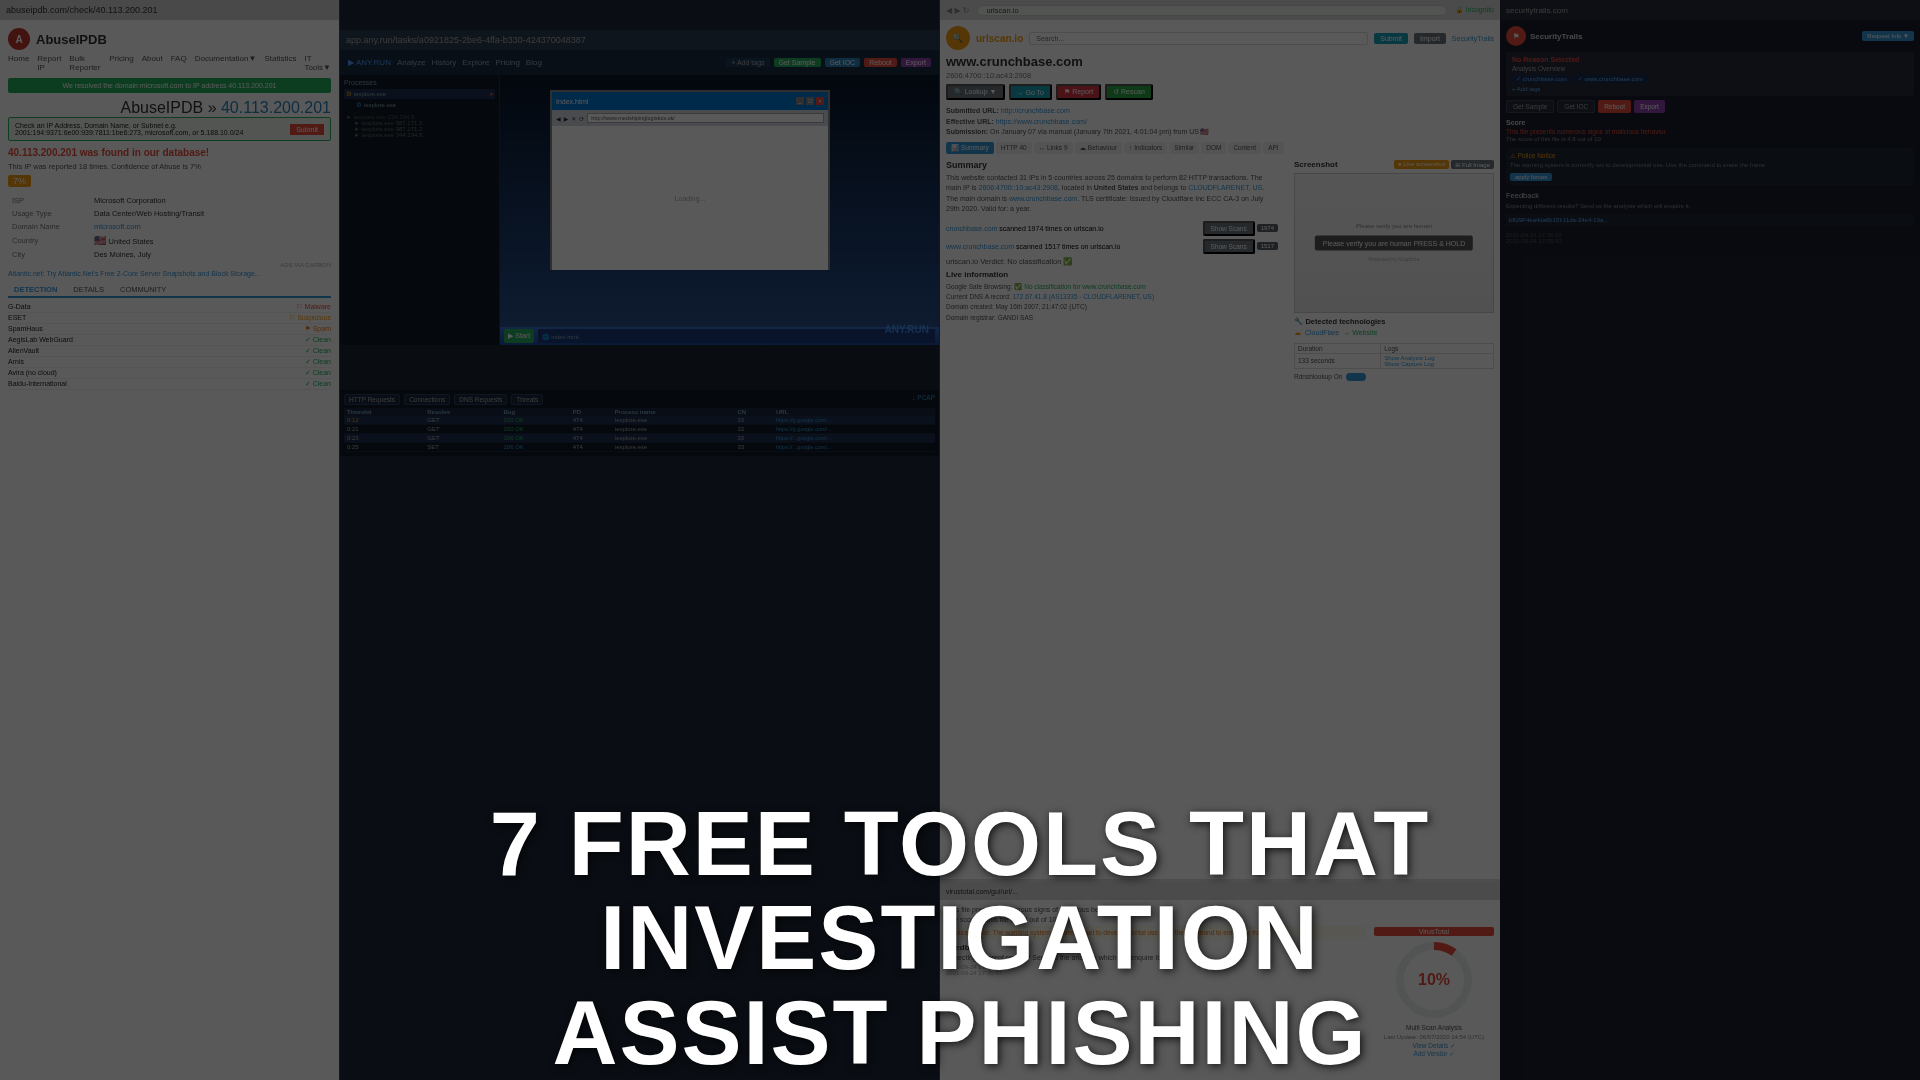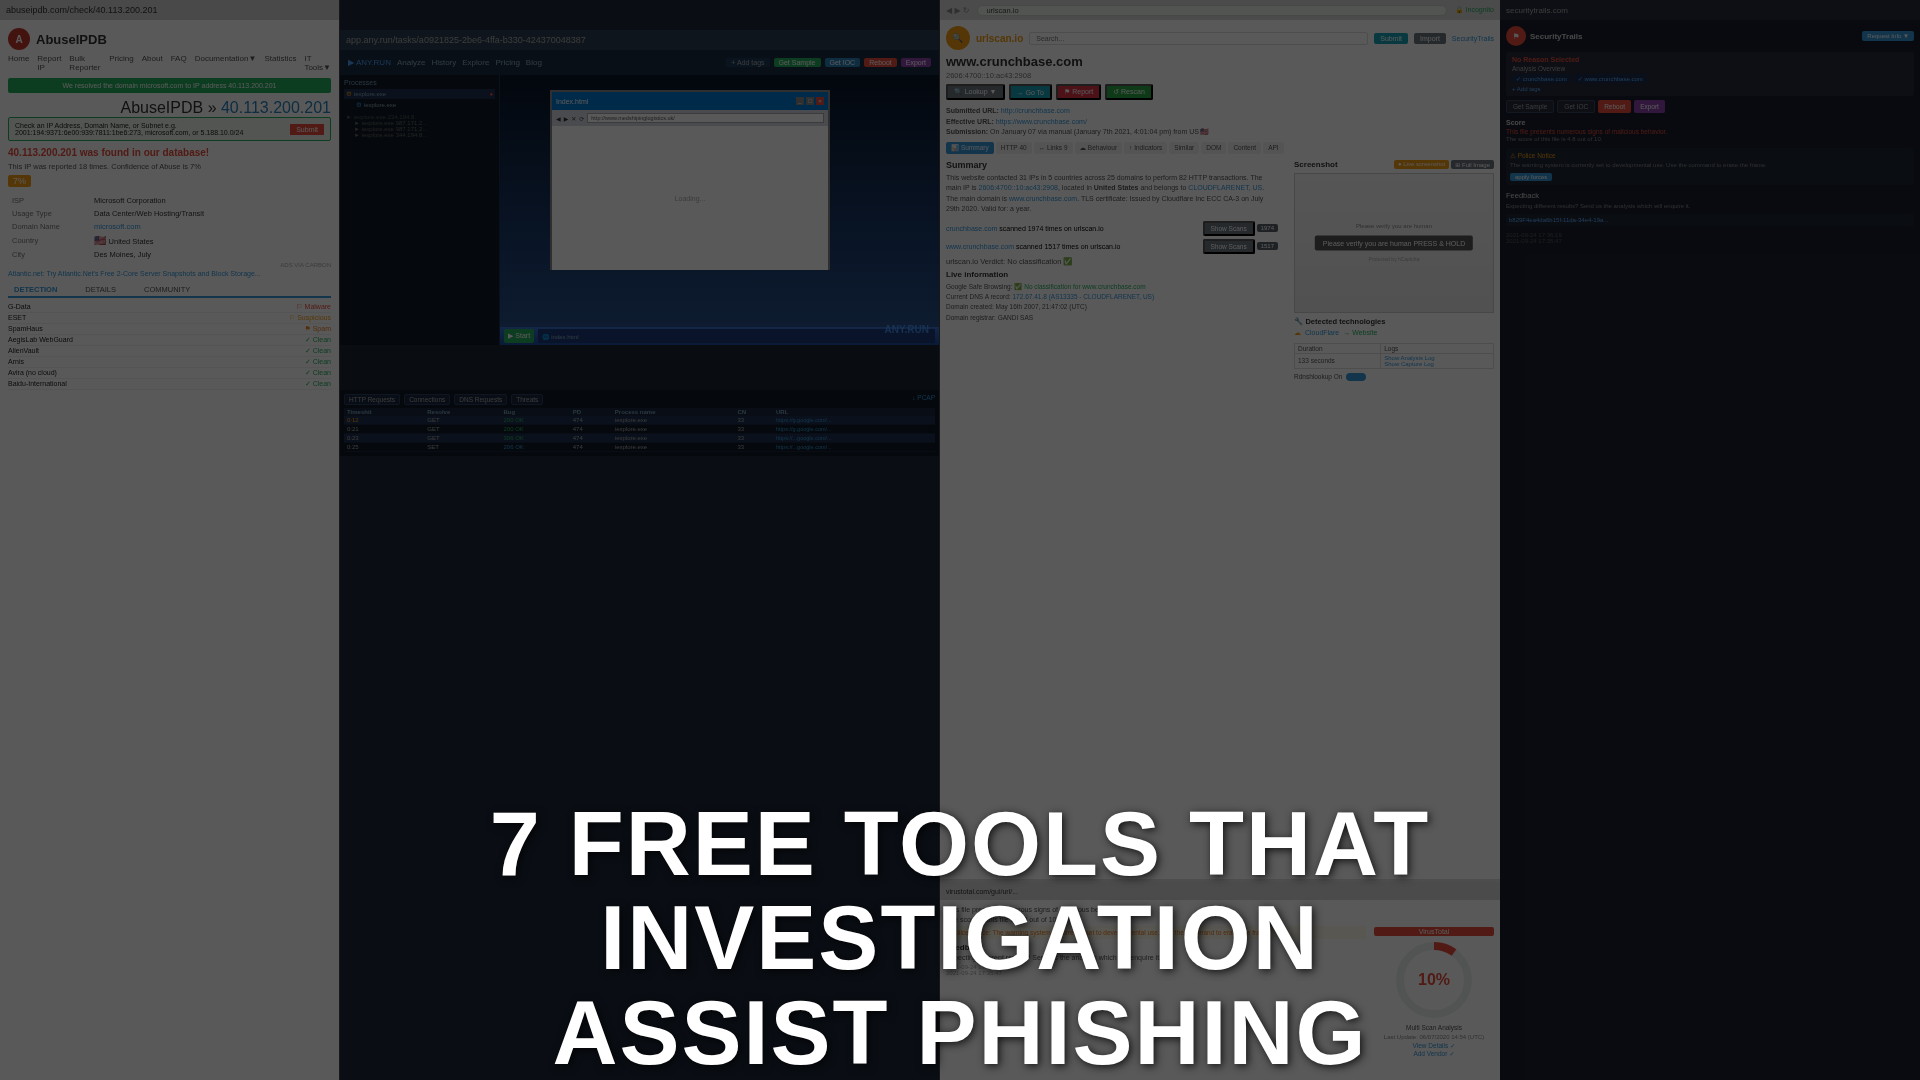--- a/index.html
+++ b/index.html
@@ -145,21 +145,21 @@
       font-size: 7px;
       color: #999;
       border-radius: 2px;
       margin-bottom: 4px;
     }
     .detection-section {
       margin-top: 6px;
     }
     .detection-tabs {
       display: flex;
-      gap: 16px;
+      gap: 4px;
       border-bottom: 2px solid #3498db;
       margin-bottom: 4px;
     }
     .det-tab {
       padding: 2px 6px;
       font-size: 7.5px;
       cursor: pointer;
       color: #555;
     }
     .det-tab.active {

